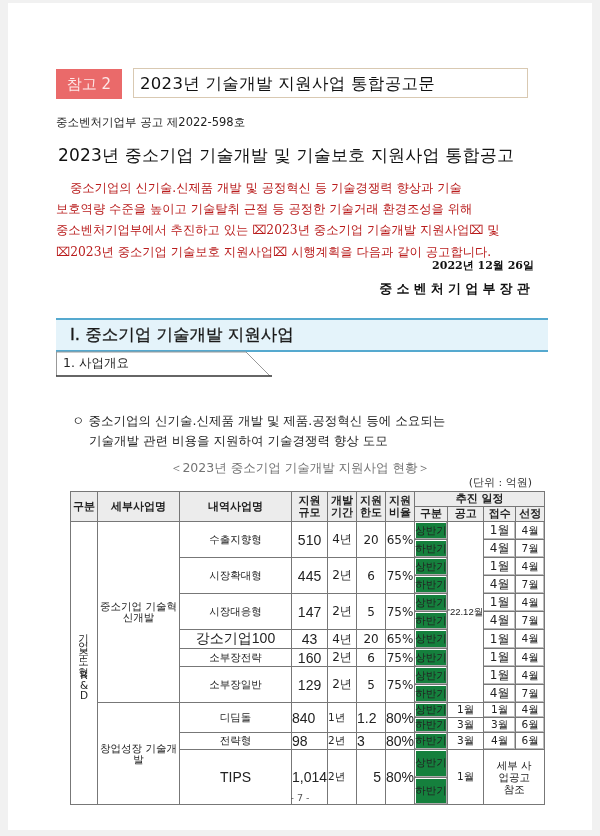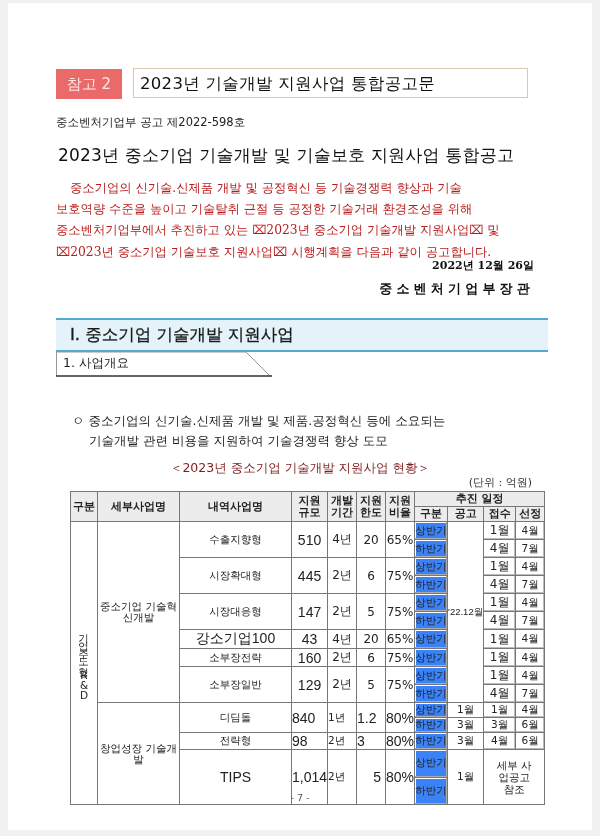--- a/index.html
+++ b/index.html
@@ -35,32 +35,32 @@
     left: 56px; top: 318px; width: 478px; height: 30px; background: #e4f3fa;
     border-top: 2px solid #55a9cf; border-bottom: 2px solid #55a9cf;
     font-size: 16.5px; line-height: 30px; padding-left: 14px; box-sizing: content-box; font-weight: bold; color: #1a1a1a;
   }
   .section-bar .txt { font-weight: normal; -webkit-text-stroke: 0.3px #1a1a1a; }
   .sub-tab { left: 56px; top: 351px; width: 220px; height: 31px; }
   .sub-tab svg { position: absolute; left: 0; top: 0; }
   .sub-tab .lbl { position: absolute; left: 7px; top: 4px; font-size: 12.5px; color: #222; }
   .bullet { left: 72px; top: 411px; font-size: 12.5px; line-height: 20px; color: #222; }
   .bullet .b2 { padding-left: 17px; }
-  .table-caption { left: 0; width: 600px; top: 460px; text-align: center; font-size: 12.5px; color: #7f1d1d; }
+  .table-caption { left: 0; width: 600px; top: 460px; text-align: center; font-size: 12.5px; color: #737373; }
   .unit { right: 68px; top: 475px; font-size: 11px; color: #333; }
   
   table.grid {
     position: absolute; left: 70px; top: 491px; border-collapse: collapse; table-layout: fixed;
     font-size: 10.5px; color: #222;
   }
   table.grid td, table.grid th {
     border: 1px solid #777; padding: 0; text-align: center; vertical-align: middle; overflow: hidden; white-space: nowrap;
   }
   table.grid th { background: #ececec; font-weight: bold; font-size: 11px; line-height: 12px; }
-  .half { background: #3b82f6; box-shadow: inset -1px -1px 0 #aaa, inset 1px 1px 0 #fff; font-size: 10.5px; }
+  .half { background: #15803d; box-shadow: inset -1px -1px 0 #aaa, inset 1px 1px 0 #fff; font-size: 10.5px; }
   .mon { box-shadow: inset -1px -1px 0 #bbb; }
   .vtext { writing-mode: vertical-rl; text-orientation: upright; font-size: 10.5px; letter-spacing: -2px; }
   .num { font-family: "Liberation Sans", sans-serif; font-size: 14px; }
   .big { font-size: 12px; }
   .page-no { left: 0; width: 600px; top: 792px; text-align: center; font-size: 9.5px; color: #555; }
 </style>
 </head>
 <body>
 
 <div class="page"></div>

